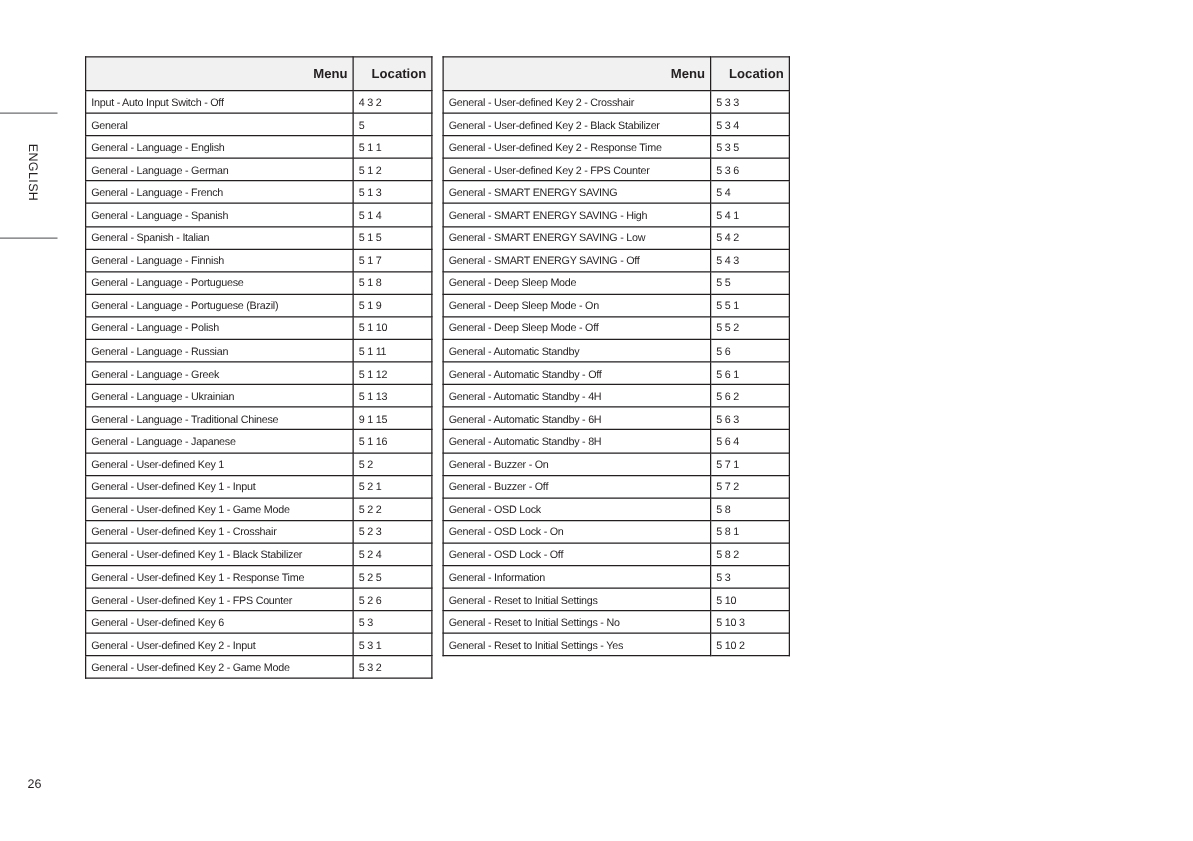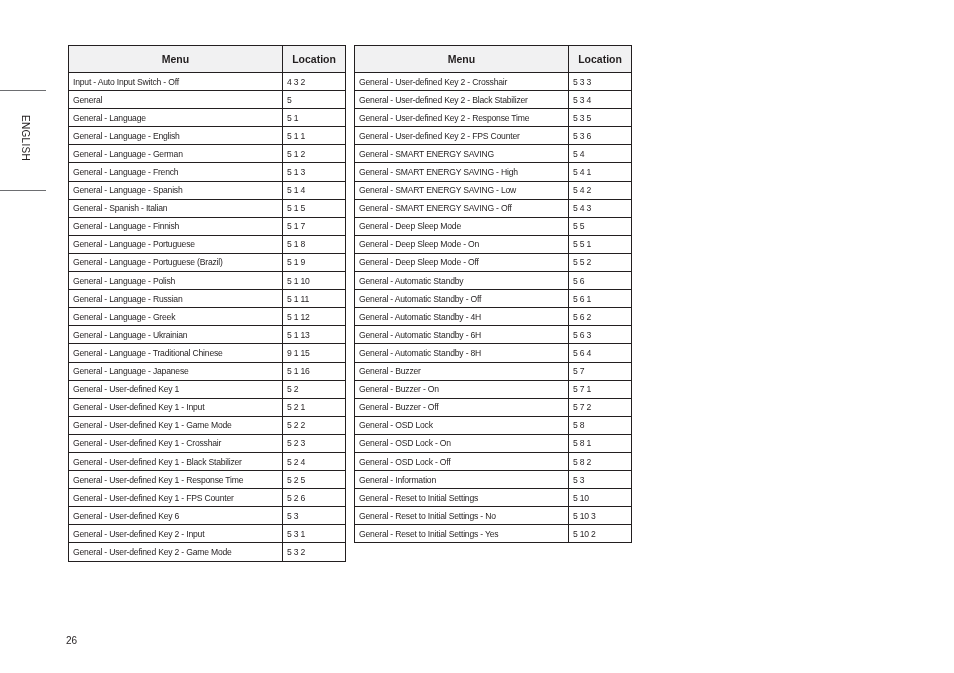--- a/index.html
+++ b/index.html
@@ -1,26 +1,26 @@
 <!DOCTYPE html>
 <html><head>
 <meta charset="utf-8">
 <style>
   html, body { margin:0; padding:0; background:#ffffff; }
   body { width:954px; height:673px; position:relative; overflow:hidden;
          font-family:"Liberation Sans", sans-serif; color:#231f20; }
   .side-rule { position:absolute; left:0; width:46px; height:1px; background:#6d6e71; }
   .side-label { position:absolute; left:20px; top:115px; writing-mode:vertical-rl;
                 font-size:10px; letter-spacing:0.3px; color:#231f20; }
-  .page-num { position:absolute; left:22px; top:635px; font-size:10px; color:#231f20;margin-left:44px; }
+  .page-num { position:absolute; left:22px; top:622px; font-size:10px; color:#231f20; }
   table.menu-table { position:absolute; border-collapse:collapse; table-layout:fixed; }
   table.menu-table th, table.menu-table td { border:1px solid #231f20; padding:0 4px;
     white-space:nowrap; overflow:hidden; }
   table.menu-table th { background:#f1f1f2; font-weight:bold; font-size:10.5px;
-    height:26px; text-align:center; }
+    height:26px; text-align:right; }
   table.menu-table td { font-size:8.6px; height:17.1px; letter-spacing:-0.2px; }
   #t1 { left:68px; top:45px; }
   #t2 { left:354px; top:45px; }
   #t1 col.c1, #t2 col.c1 { width:214px; }
   #t1 col.c2, #t2 col.c2 { width:63px; }
 </style>
 </head>
 <body>
 
 <div class="side-rule" style="top:90px;"></div>
@@ -41,24 +41,20 @@
   <tbody id="tbody-left">
       <tr>
         <td>Input - Auto Input Switch - Off</td>
         <td>4 3 2</td>
       </tr>
       <tr>
         <td>General</td>
         <td>5</td>
       </tr>
       <tr>
-        <td>General - Language</td>
-        <td>5 1</td>
-      </tr>
-      <tr>
         <td>General - Language - English</td>
         <td>5 1 1</td>
       </tr>
       <tr>
         <td>General - Language - German</td>
         <td>5 1 2</td>
       </tr>
       <tr>
         <td>General - Language - French</td>
         <td>5 1 3</td>
@@ -220,24 +216,20 @@
       </tr>
       <tr>
         <td>General - Automatic Standby - 6H</td>
         <td>5 6 3</td>
       </tr>
       <tr>
         <td>General - Automatic Standby - 8H</td>
         <td>5 6 4</td>
       </tr>
       <tr>
-        <td>General - Buzzer</td>
-        <td>5 7</td>
-      </tr>
-      <tr>
         <td>General - Buzzer - On</td>
         <td>5 7 1</td>
       </tr>
       <tr>
         <td>General - Buzzer - Off</td>
         <td>5 7 2</td>
       </tr>
       <tr>
         <td>General - OSD Lock</td>
         <td>5 8</td>

